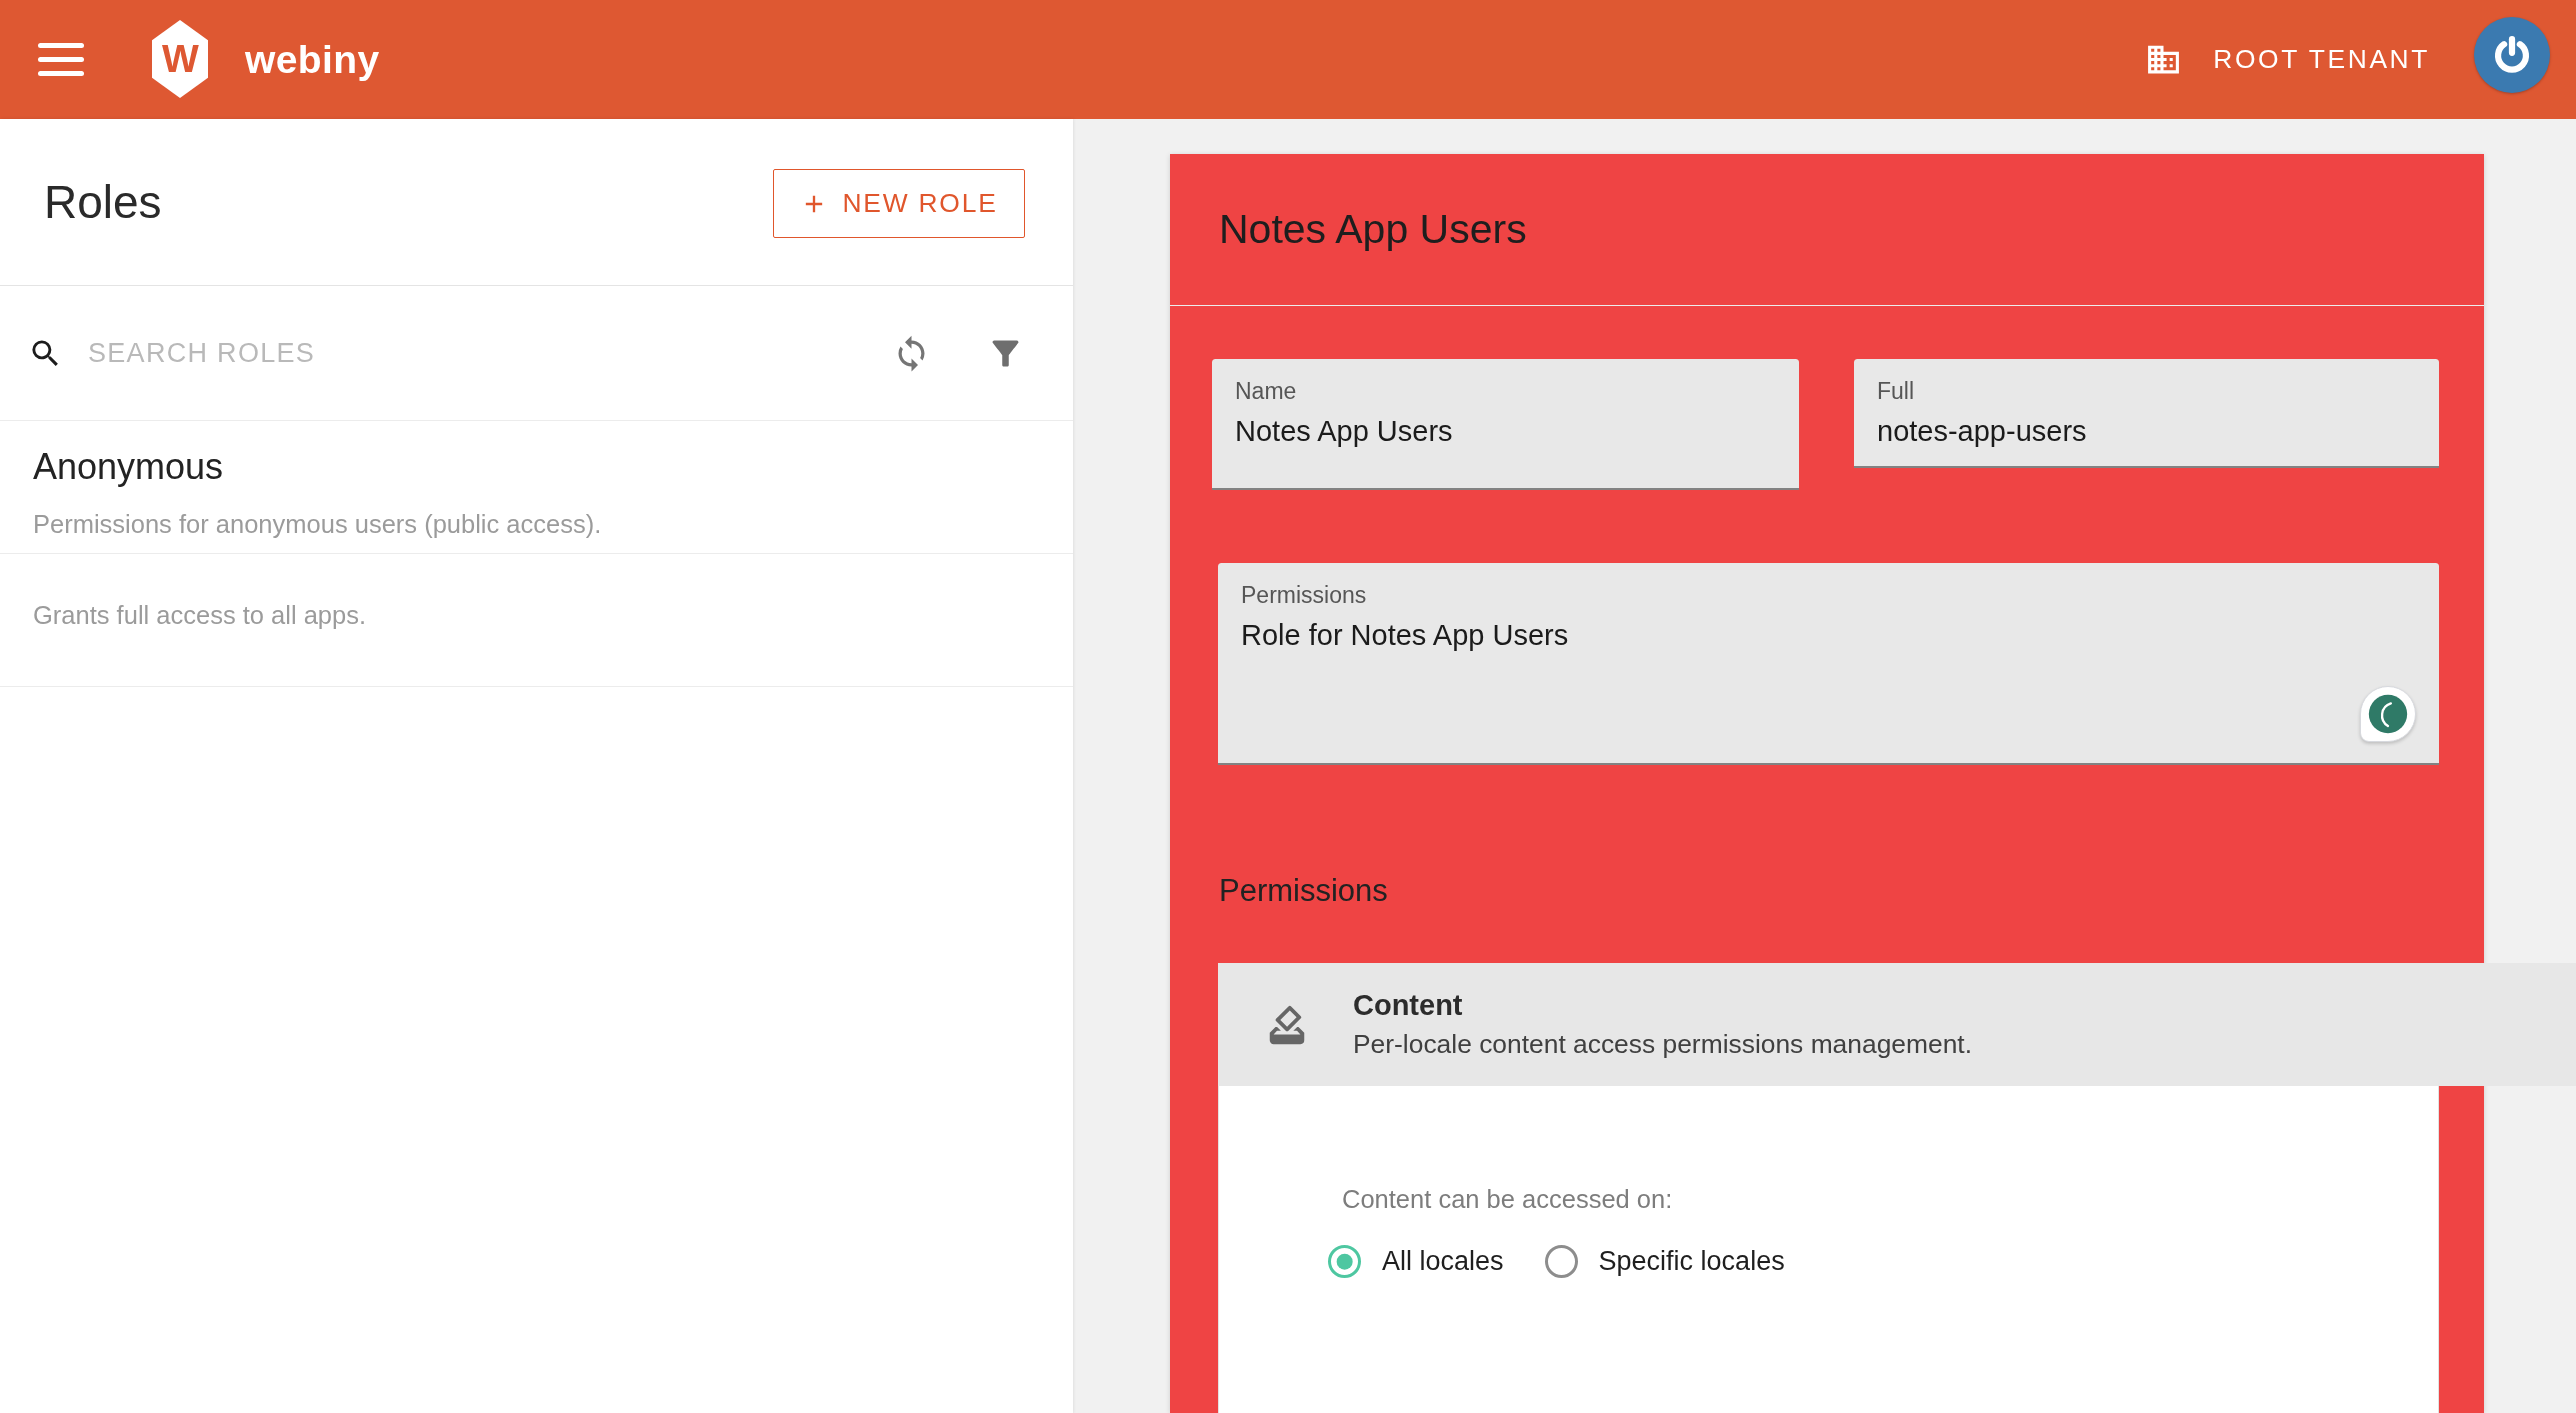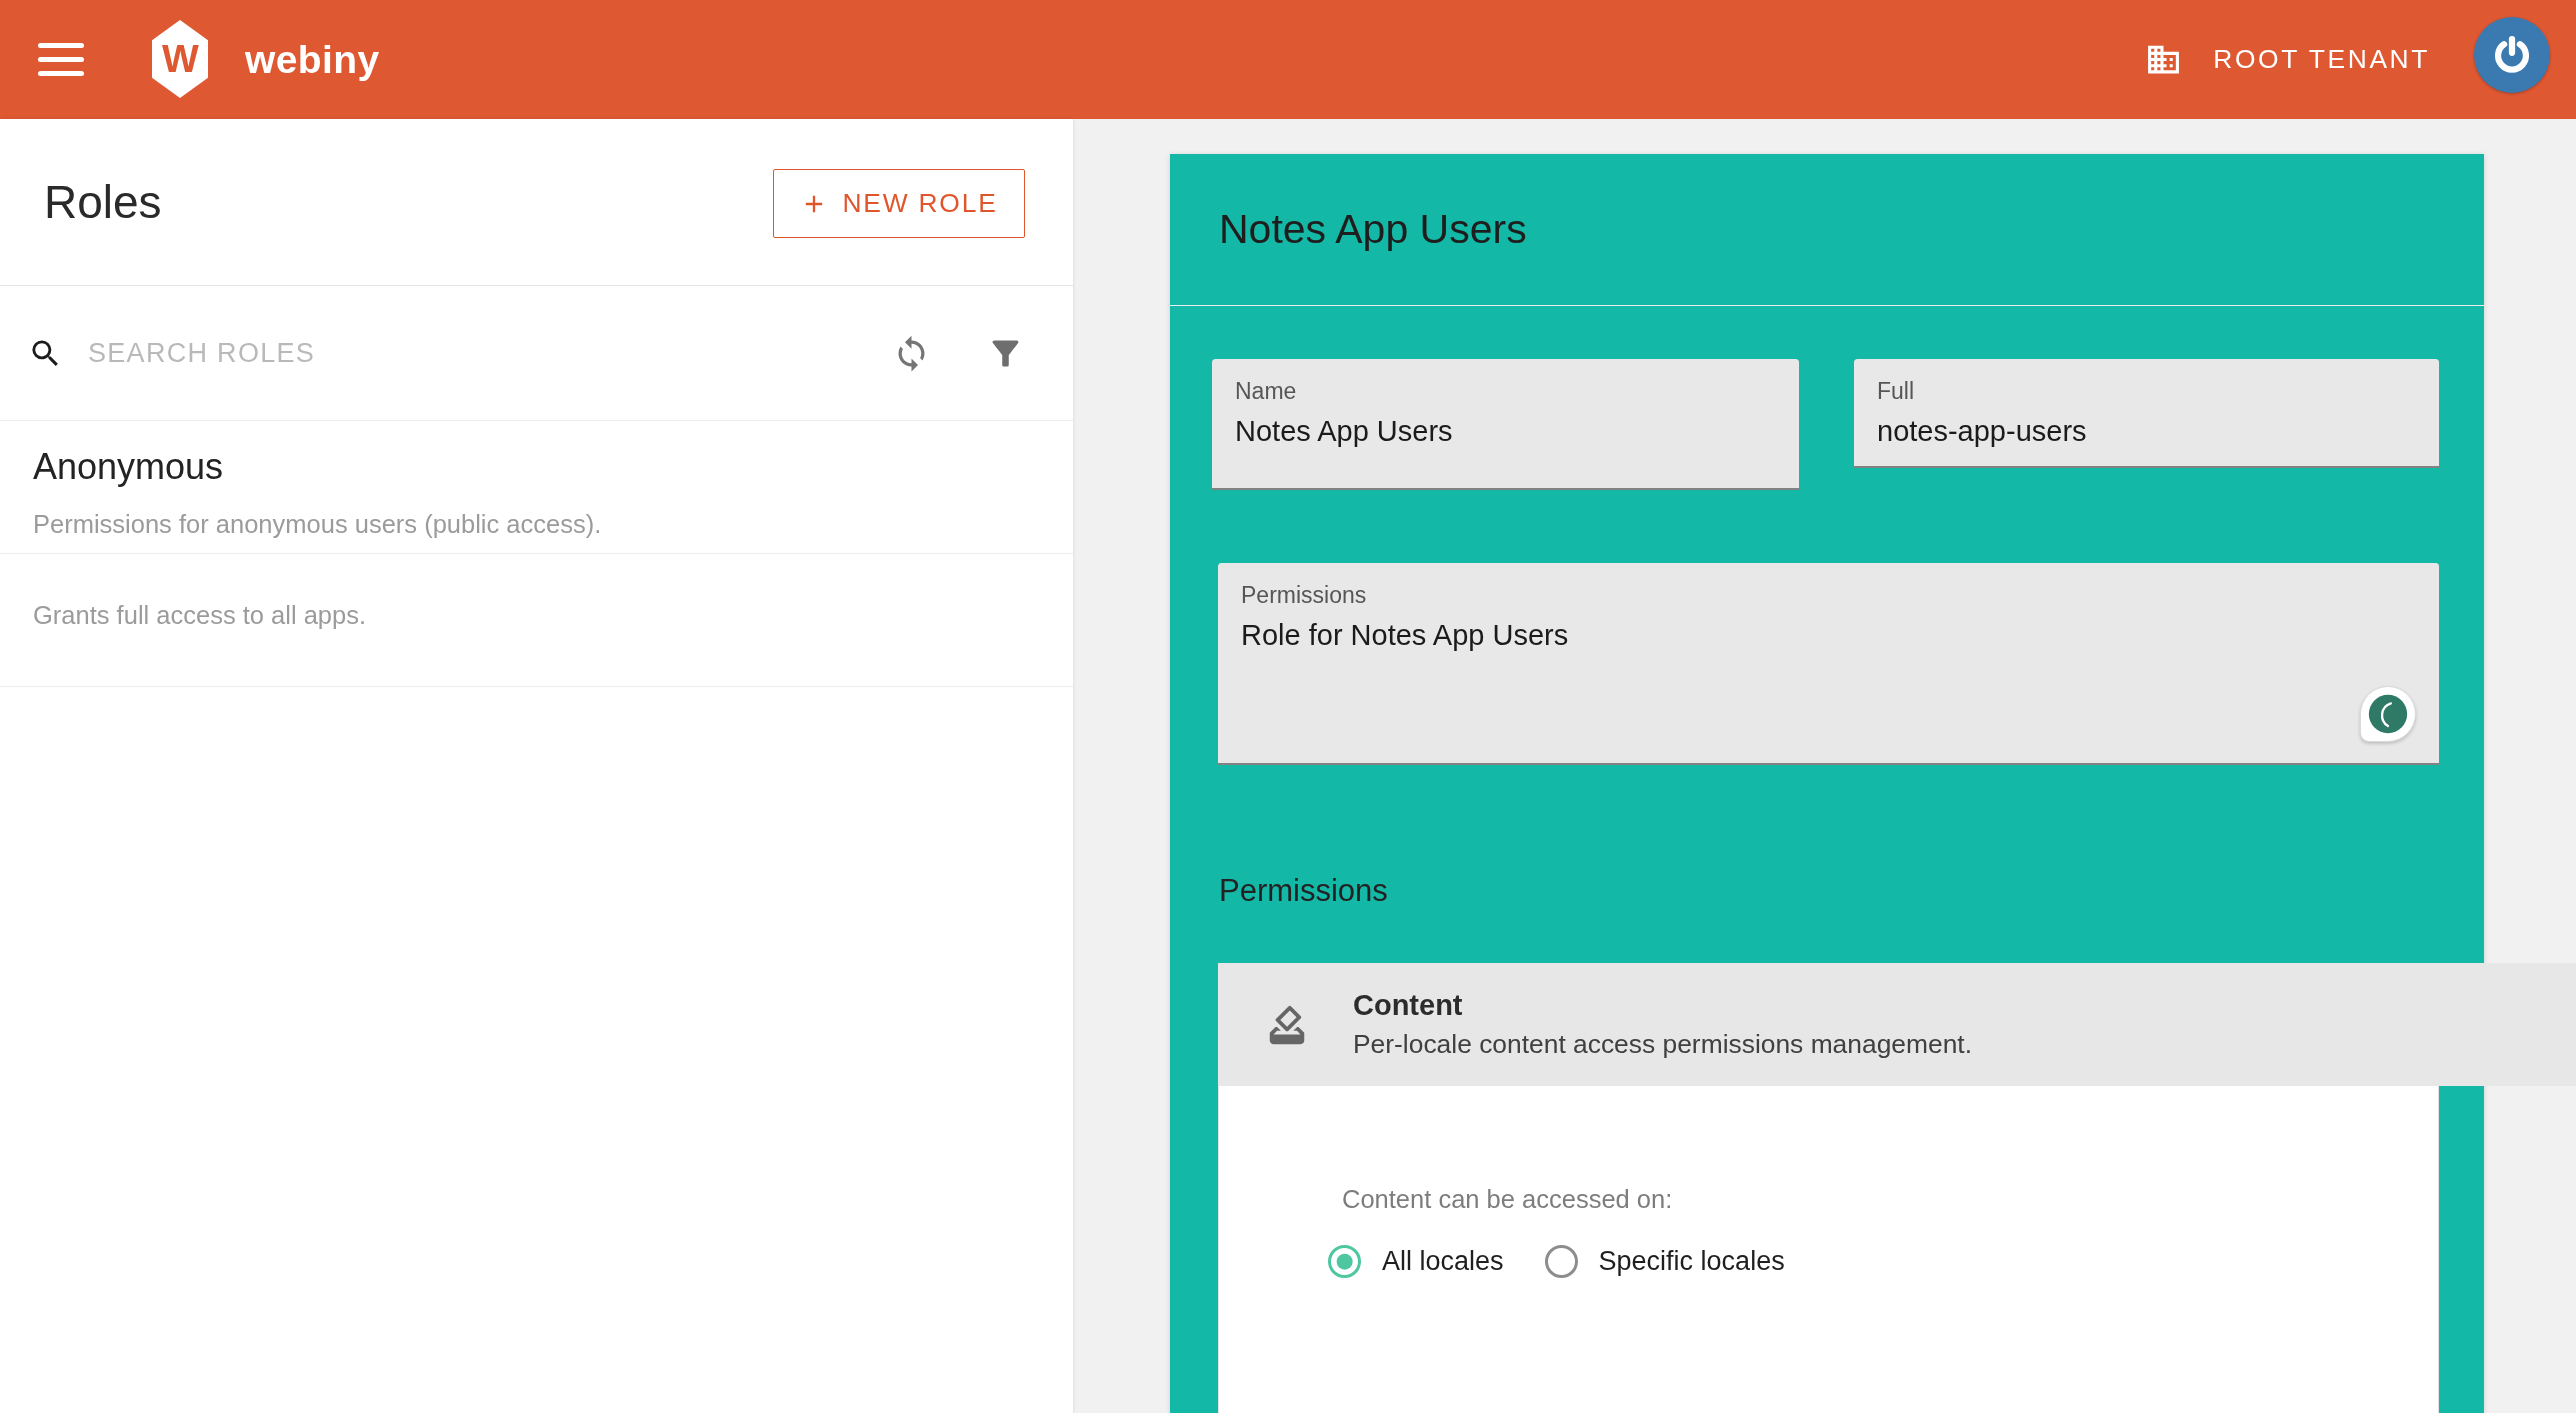--- a/index.html
+++ b/index.html
@@ -47,21 +47,21 @@
   .icon-btn{flex:none;background:none;border:none;padding:0;cursor:pointer;display:flex;align-items:center;justify-content:center;}
   .refresh-btn{width:39px;height:39px;color:#757575;margin-right:55px;}
   .filter-btn{width:39px;height:39px;color:#6e6e6e;}
   .icon-btn svg{width:100%;height:100%;}
   .role-item{height:133px;box-sizing:border-box;border-bottom:1.8px solid #ececec;
     padding:25px 35px 0 33px;cursor:pointer;}
   .role-item .role-title{font-size:36px;color:#232323;}
   .role-item .role-desc{margin-top:22px;font-size:25.5px;color:#9b9b9b;}
 
   
-  .card{position:absolute;left:1170px;top:154px;width:1314px;height:1259px;background:#14b8a6;
+  .card{position:absolute;left:1170px;top:154px;width:1314px;height:1259px;background:#ef4444;
     box-shadow:0 0.9px 5.3px rgba(0,0,0,.14);}
   .card-header{height:152px;box-sizing:border-box;border-bottom:1.8px solid #ededed;
     display:flex;align-items:center;padding-left:49px;}
   .card-title{font-size:41px;color:#1e1e1e;}
   .field{position:absolute;background:#E8E8E8;border-bottom:2.6px solid #828282;
     border-radius:3.5px 3.5px 0 0;box-sizing:border-box;padding:18.5px 0 0 23px;cursor:text;}
   .field-label{font-size:23px;color:#565656;}
   .field-value{font-size:29px;color:#1b1b1b;margin-top:10.6px;}
   #field-name{left:42px;top:205px;width:587px;height:131px;}
   #field-slug{left:684px;top:205px;width:585px;height:109px;}

